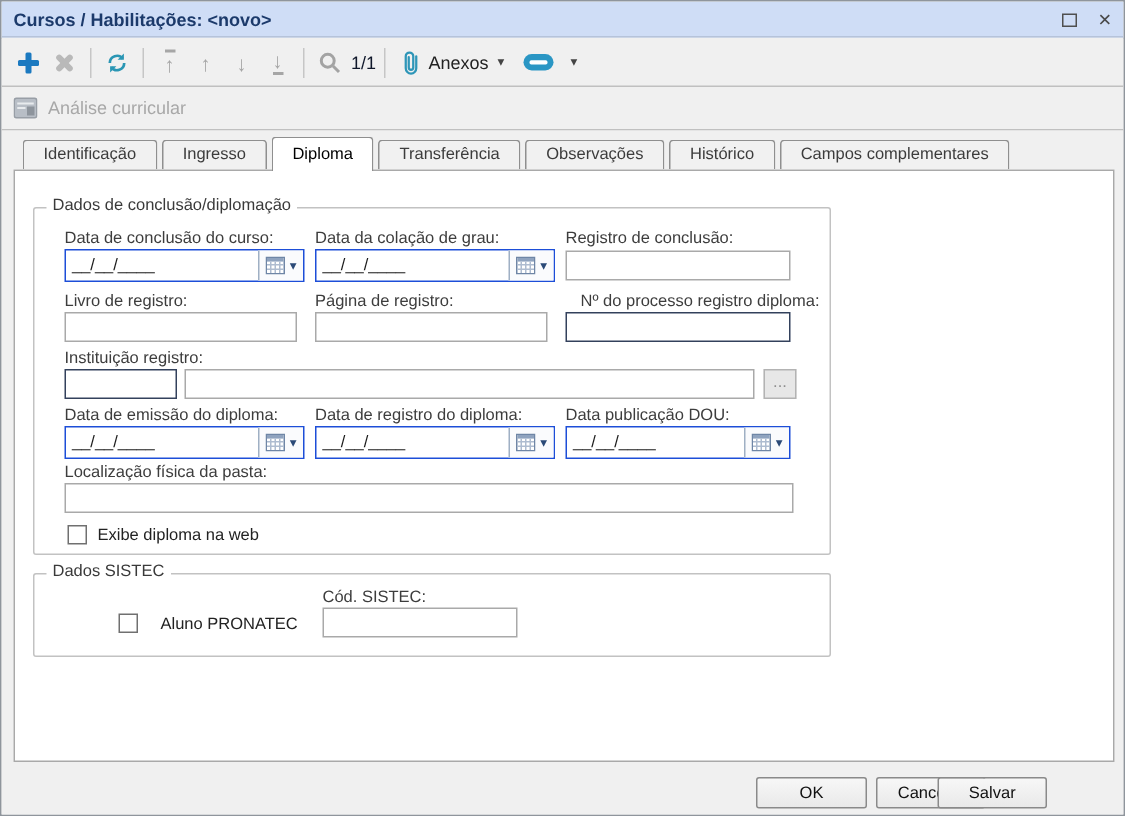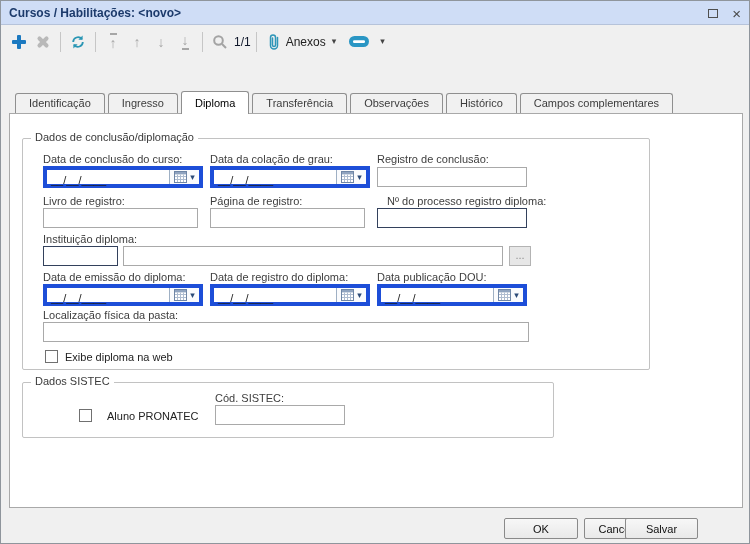--- a/index.html
+++ b/index.html
@@ -43,21 +43,21 @@
   .tabstrip{position:absolute;left:14px;top:4px;height:22px;display:flex;align-items:flex-end;gap:3px;}
   .tab{height:20px;line-height:19px;padding:0 13px;background:#f1f1f1;border:1px solid #8f8f8f;border-bottom:none;border-radius:3px 3px 0 0;font-size:11px;color:#3c3c3c;white-space:nowrap;}
   .tab.active{height:23px;line-height:22px;background:#ffffff;position:relative;z-index:3;margin-bottom:-1px;color:#000;}
   .panel{position:absolute;left:8px;top:26px;width:734px;height:395px;background:#ffffff;border:1px solid #a9a9a9;z-index:1;}
 
   .groupbox{position:absolute;border:1px solid #c2c2c2;border-radius:2px;background:#fff;}
   .gtitle{position:absolute;top:-8px;left:8px;background:#fff;padding:0 4px;font-size:11px;color:#3a3a3a;white-space:nowrap;}
   .flabel{position:absolute;font-size:11px;color:#3d3d3d;white-space:nowrap;}
   .tinput{position:absolute;height:20px;border:1px solid #a9a9a9;background:#fff;font-size:11px;padding:0 4px;font-family:"Liberation Sans",sans-serif;}
   .tinput.dark{border-color:#33415c;}
-  .datefield{position:absolute;height:22px;border:4px solid #1d4ed8;background:#fff;display:flex;}
+  .datefield{position:absolute;height:22px;border:1px solid #1d4ed8;background:#fff;display:flex;}
   .datefield .mask{flex:1;font-size:11px;line-height:20px;padding-left:4px;color:#1a1a1a;}
   .calbtn{width:30px;border-left:1px solid #9fb0c4;background:#fafbfd;display:flex;align-items:center;justify-content:center;gap:3px;}
   .calbtn .caret{color:#2b4a77;}
   .browse{position:absolute;width:22px;height:20px;border:1px solid #b3b3b3;background:#e7e7e7;color:#8f8f8f;font-size:11px;text-align:center;line-height:17px;}
   .cb{position:absolute;width:13px;height:13px;border:1px solid #707070;background:#fff;}
   .cblabel{position:absolute;font-size:11px;color:#222;white-space:nowrap;}
 
   .btn{position:absolute;height:21px;border:1px solid #8a8a8a;background:linear-gradient(#f7f7f7,#e9e9e9);font-size:11px;color:#111;text-align:center;line-height:19px;border-radius:2px;}
 </style>
 </head>
@@ -120,36 +120,45 @@
     </span>
     <span class="print-btn">
       <svg width="22" height="15" viewBox="0 0 22 15">
         <rect x="1" y="2" width="20" height="11" rx="5.5" fill="#2a96c4"></rect>
         <rect x="5" y="6.2" width="12" height="2.8" rx="1.2" fill="#ffffff"></rect>
       </svg>
       <span class="caret">▾</span>
     </span>
   </div>
 
+  <div class="analise-bar">
+    <svg class="a-icon" width="16" height="16" viewBox="0 0 16 16">
+      <rect x="0.5" y="1.5" width="15" height="13" rx="1.5" fill="#b8bec6" stroke="#989ea6"></rect>
+      <line x1="2.5" y1="5" x2="13.5" y2="5" stroke="#e8ebee" stroke-width="1.4"></line>
+      <line x1="2.5" y1="8" x2="8" y2="8" stroke="#e8ebee" stroke-width="1.4"></line>
+      <rect x="9" y="7" width="5" height="6" fill="#8d949c"></rect>
+    </svg>
+    <span class="a-label">Análise curricular</span>
+  </div>
 
   <div class="main">
 
     <div class="tabstrip">
       <span class="tab">Identificação</span>
       <span class="tab">Ingresso</span>
       <span class="tab active">Diploma</span>
       <span class="tab">Transferência</span>
       <span class="tab">Observações</span>
       <span class="tab">Histórico</span>
       <span class="tab">Campos complementares</span>
     </div>
 
     <div class="panel">
 
-      <div class="groupbox" style="left:12px;top:24px;width:628px;height:232px;">
+      <div class="groupbox" style="left:12px;top:24px;width:532px;height:232px;">
         <span class="gtitle">Dados de conclusão/diplomação</span>
 
         <span class="flabel" style="left:20px;top:14px;">Data de conclusão do curso:</span>
         <div class="datefield" style="left:20px;top:27px;width:160px;">
           <span class="mask">__/__/____</span>
           <span class="calbtn">
             <svg width="13" height="12" viewBox="0 0 13 12">
                 <rect x="0.5" y="0.5" width="12" height="11" fill="#fff" stroke="#6f86a6"></rect>
                 <rect x="1" y="1" width="11" height="2.4" fill="#8fa3bf"></rect>
                 <g stroke="#aebcd0" stroke-width="1">
@@ -188,21 +197,21 @@
 
         <span class="flabel" style="left:20px;top:56px;">Livro de registro:</span>
         <input class="tinput" style="left: 20px; top: 69px; width: 155px;" value="">
 
         <span class="flabel" style="left:187px;top:56px;">Página de registro:</span>
         <input class="tinput" style="left: 187px; top: 69px; width: 155px;" value="">
 
         <span class="flabel" style="left:364px;top:56px;">Nº do processo registro diploma:</span>
         <input class="tinput dark" style="left: 354px; top: 69px; width: 150px;" value="">
 
-        <span class="flabel" style="left:20px;top:94px;">Instituição diploma:</span>
+        <span class="flabel" style="left:20px;top:94px;">Instituição registro:</span>
         <input class="tinput dark" style="left: 20px; top: 107px; width: 75px;" value="">
         <input class="tinput" style="left: 100px; top: 107px; width: 380px;" value="">
         <span class="browse" style="left:486px;top:107px;">...</span>
 
         <span class="flabel" style="left:20px;top:132px;">Data de emissão do diploma:</span>
         <div class="datefield" style="left:20px;top:145px;width:160px;">
           <span class="mask">__/__/____</span>
           <span class="calbtn">
             <svg width="13" height="12" viewBox="0 0 13 12">
                 <rect x="0.5" y="0.5" width="12" height="11" fill="#fff" stroke="#6f86a6"></rect>

